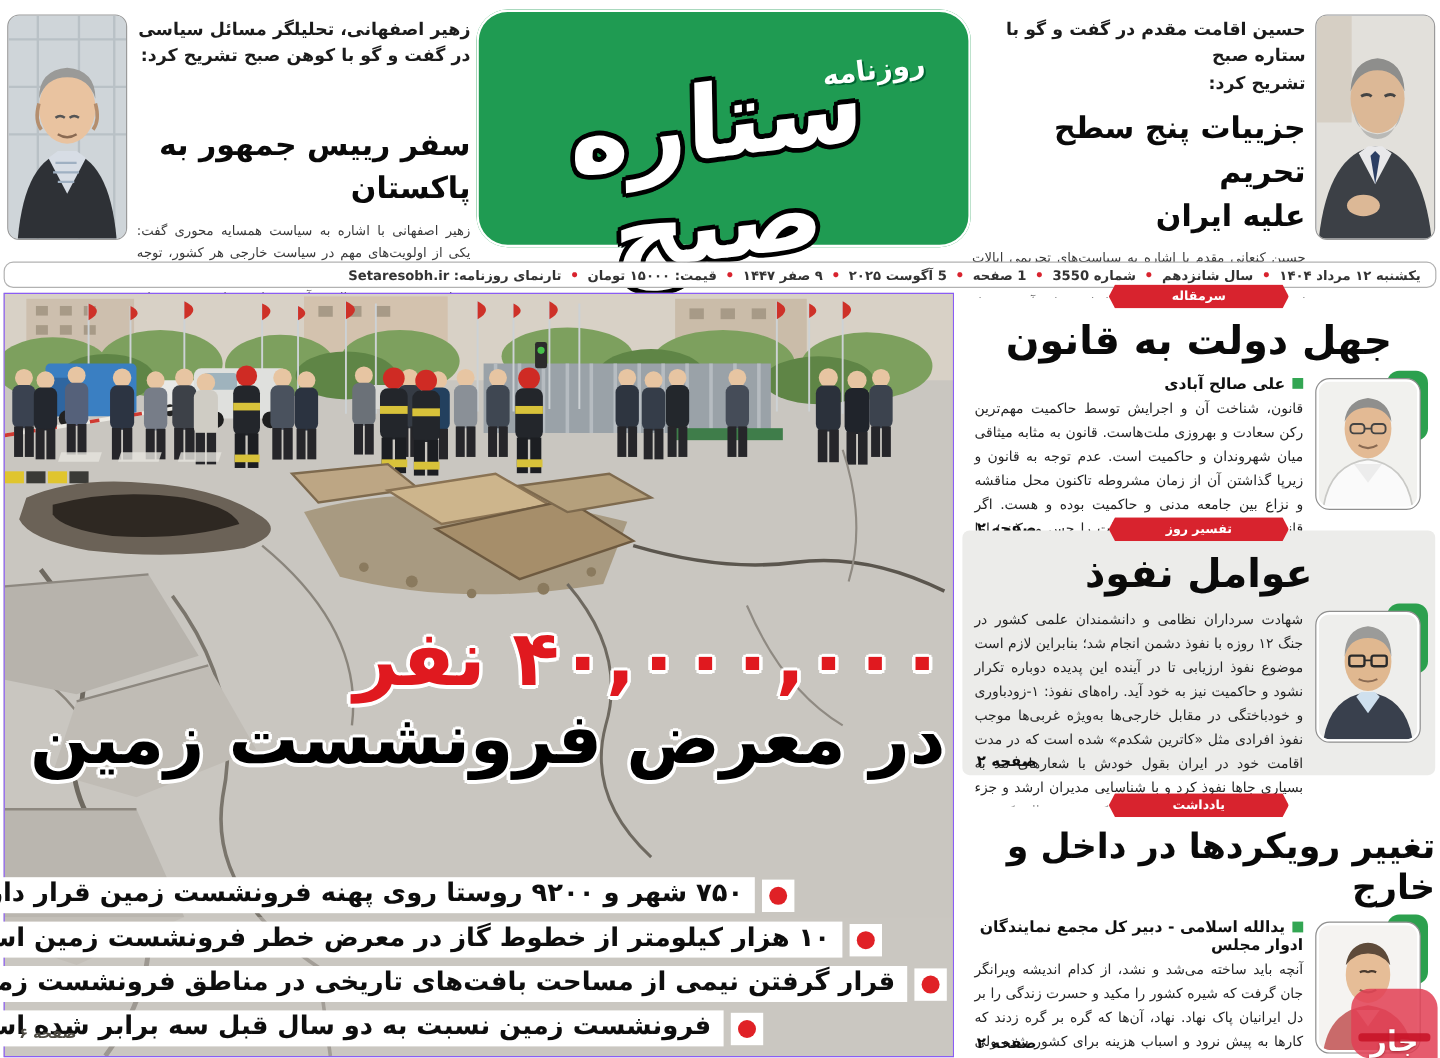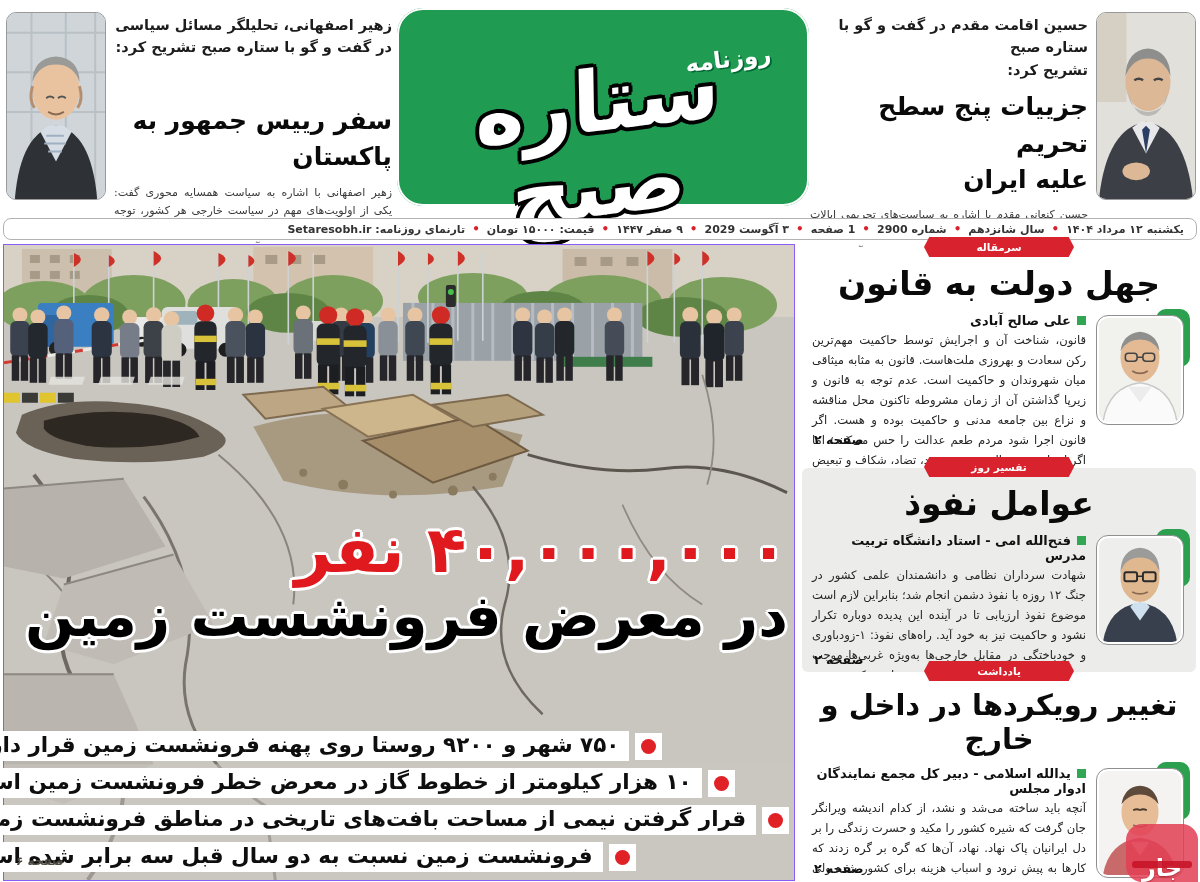--- a/index.html
+++ b/index.html
@@ -43,27 +43,27 @@
   .bullet-row { display:flex; align-items:center; gap:6px; }
   .dotbox { width:27px; height:27px; background:#fff; display:flex; align-items:center; justify-content:center; flex:0 0 auto; }
   .dot { width:15px; height:15px; border-radius:50%; background:#e02126; }
   .bullet-strip { background:#fff; padding:1px 10px 4px; font-size:21.5px; font-weight:bold; color:#0e0e0e; white-space:nowrap; letter-spacing:-0.5px; }
   .photo-pageref { position:absolute; left:12px; bottom:12px; font-size:12px; font-weight:bold; color:#4d4a42; direction:rtl; }
 
   
   .right-col { position:absolute; left:802px; top:244px; width:394px; height:637px; }
   .card { position:absolute; left:0; width:394px; direction:rtl; }
   .card1 { top:4px;   height:204px; background:#fff; }
-  .card2 { top:224px; height:204px; background:#ececea; border-radius:6px; }
+  .card2 { top:198px; height:204px; background:#ececea; border-radius:6px; }
   .card3 { top:428px; height:209px; background:#fff; }
   .ribbon { position:absolute; top:-11px; right:50%; transform:translateX(50%); min-width:150px; height:20px; background:#d8232e;
     clip-path:polygon(0 50%,3.5% 0,96.5% 0,100% 50%,96.5% 100%,3.5% 100%); color:#fff; font-size:10.5px; font-weight:bold;
     display:flex; align-items:center; justify-content:center; padding:0 18px; }
   .card-head { text-align:center; font-size:33px; font-weight:bold; color:#0a0a0a; padding-top:16px; letter-spacing:-1px; }
-  .card3 .card-head { font-size:29px; }
+  .card3 .card-head { font-size:29px;text-align:right; }
   .card-row { display:flex; gap:10px; padding:10px 12px 0 10px; }
   .card-photo { position:relative; width:88px; height:110px; flex:0 0 auto; margin-top:2px; }
   .card-photo::before { content:""; position:absolute; right:-6px; top:-6px; width:34px; height:58px; background:#2ca04e; border-radius:10px; }
   .card-photo .frame { position:absolute; inset:0; border:1.5px solid #8f8f8f; border-radius:12px; background:#fff; overflow:hidden; padding:2px; }
   .card-photo svg { width:100%; height:100%; border-radius:9px; display:block; }
   .card-text { flex:1; text-align:right; }
   .author { font-size:13px; font-weight:bold; color:#111; margin-bottom:3px; }
   .gsq { display:inline-block; width:9px; height:9px; background:#33a653; margin-left:6px; }
   .card-body { font-size:11.6px; color:#252525; line-height:1.72; text-align:justify; }
   .card-pageref { position:absolute; left:12px; bottom:5px; font-size:12.5px; font-weight:bold; color:#111; }
@@ -90,21 +90,21 @@
         <ellipse cx="50" cy="78" rx="24" ry="30" fill="#e9c3a0"></ellipse>
         <path d="M26,70 Q26,46 50,44 Q74,46 74,70 Q68,52 50,52 Q32,52 26,70 Z" fill="#9a9a98"></path>
         <path d="M26,74 q-4,14 2,22 M74,74 q4,14 -2,22" stroke="#b48e6e" stroke-width="3" fill="none"></path>
         <path d="M40,86 q4,-3 8,0 M60,86 q-4,-3 -8,0" stroke="#555" stroke-width="2" fill="none"></path>
         <path d="M42,100 q8,5 16,0" stroke="#8a6a52" stroke-width="2" fill="none"></path>
       </svg>
     </div>
     <div class="ta-text">
       <div class="kicker">
         <span>زهیر اصفهانی، تحلیلگر مسائل سیاسی</span><br>
-        <span>در گفت و گو با ستاره صبح تشریح کرد:</span>
+        <span>در گفت و گو با کوهن صبح تشریح کرد:</span>
       </div>
       <div class="ta-head">
         <br>
         <span>سفر رییس جمهور به پاکستان</span>
       </div>
       <div class="ta-body">زهیر اصفهانی با اشاره به سیاست همسایه محوری گفت: یکی از اولویت‌های مهم در سیاست خارجی هر کشور، توجه ویژه به اصل همسایه محوری است. هر چقدر که با کشورهای منطقه همزیستی مسالمت آمیزی داشته باشیم، به معنای موفقیت...</div>
       <div class="pageref">صفحه ۳</div>
     </div>
   </div>
 
@@ -138,23 +138,23 @@
         <path d="M32,80 Q38,104 52,104 Q66,104 72,80 Q72,98 52,100 Q32,98 32,80 Z" fill="#b9b9b6"></path>
         <path d="M38,68 q5,-3 9,0 M58,68 q5,-3 9,0" stroke="#444" stroke-width="2.4" fill="none"></path>
         <ellipse cx="40" cy="160" rx="14" ry="9" fill="#dcb896"></ellipse>
       </svg>
     </div>
   </div>
 
   <div class="datebar">
     <span>یکشنبه ۱۲ مرداد ۱۴۰۴</span>
     <span>سال شانزدهم</span>
-    <span>شماره 2900</span>
+    <span>شماره 3550</span>
     <span>1 صفحه</span>
-    <span>۳ آگوست 2029</span>
+    <span>5 آگوست ۲۰۲۵</span>
     <span>۹ صفر ۱۴۴۷</span>
     <span>قیمت: ۱۵۰۰۰ تومان</span>
     <span>تارنمای روزنامه: Setaresobh.ir</span>
   </div>
 
   <div class="photo-wrap">
     <svg class="scene" viewBox="0 0 792 636" preserveAspectRatio="none">
       <defs>
         <g id="pn">
           <circle cx="0" cy="0" r="5" fill="#e7c5a2"></circle>
@@ -397,21 +397,20 @@
               <ellipse cx="42" cy="40" rx="20" ry="25" fill="#e0b890"></ellipse>
               <path d="M22,36 Q22,12 42,10 Q62,12 62,36 Q58,20 42,20 Q26,20 22,36 Z" fill="#9b9b99"></path>
               <rect x="26" y="35" width="13" height="9" rx="2" fill="none" stroke="#2a2a2a" stroke-width="2"></rect>
               <rect x="45" y="35" width="13" height="9" rx="2" fill="none" stroke="#2a2a2a" stroke-width="2"></rect>
               <path d="M39,39 h6" stroke="#2a2a2a" stroke-width="1.6"></path>
               <path d="M34,55 q8,4 16,0" stroke="#8a6a52" stroke-width="1.8" fill="none"></path>
             </svg>
           </div>
         </div>
         <div class="card-text">
-          <div class="author"><span class="gsq"></span><span>فتح‌الله امی - استاد دانشگاه تربیت مدرس</span></div>
           <div class="card-body">شهادت سرداران نظامی و دانشمندان علمی کشور در جنگ ۱۲ روزه با نفوذ دشمن انجام شد؛ بنابراین لازم است موضوع نفوذ ارزیابی تا در آینده این پدیده دوباره تکرار نشود و حاکمیت نیز به خود آید. راه‌های نفوذ: ۱-زودباوری و خودباختگی در مقابل خارجی‌ها به‌ویژه غربی‌ها موجب نفوذ افرادی مثل «کاترین شکدم» شده است که در مدت اقامت خود در ایران بقول خودش با شعارهای تند به بسیاری جاها نفوذ کرد و با شناسایی مدیران ارشد و جزء زمینه ترور را برای دشمن فراهم کرد. نفوذ «الی کوهن» جاسوس موساد با نام مستعار...</div>
         </div>
       </div>
       <div class="card-pageref">صفحه ۲</div>
     </div>
 
     <div class="card card3">
       <div class="ribbon">یادداشت</div>
       <div class="card-head">تغییر رویکردها در داخل و خارج</div>
       <div class="card-row">

